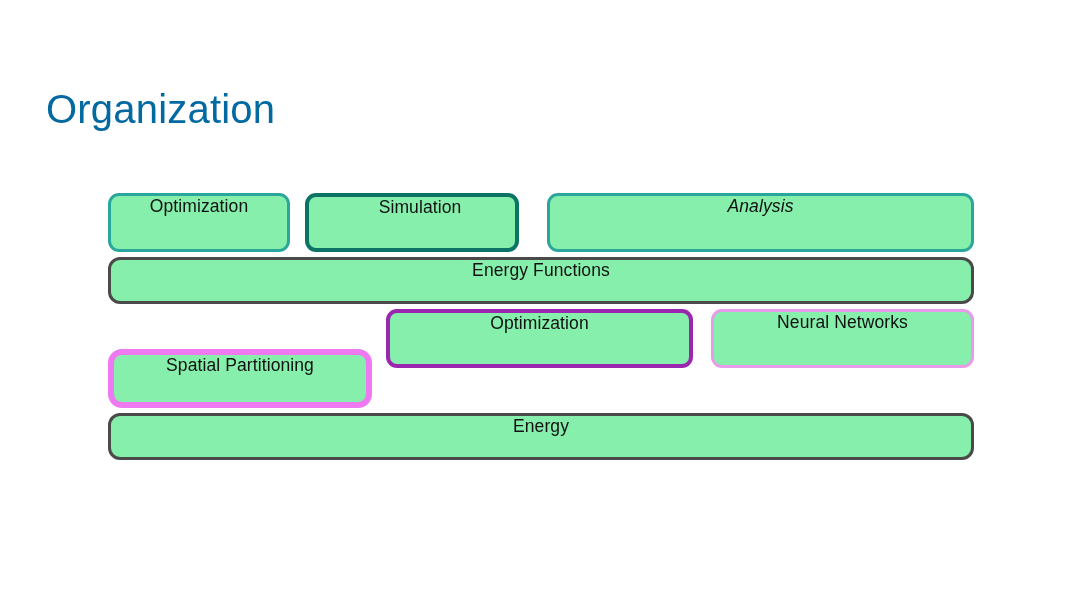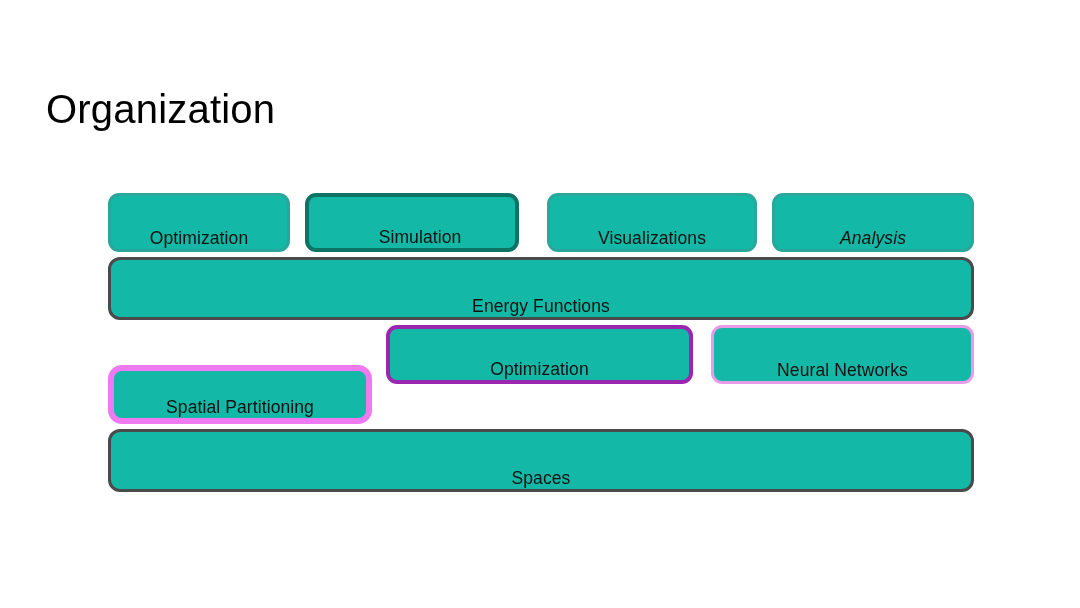--- a/index.html
+++ b/index.html
@@ -14,47 +14,47 @@
     overflow: hidden;
     position: relative;
   }
 
   #page-title {
     position: absolute;
     left: 46px;
     top: 62px;
     font-size: 40px;
     font-weight: 400;
-    color: #000000;
+    color: #0369a1;
     letter-spacing: 0.2px;
     line-height: 1;
     white-space: nowrap;
   }
 
   #diagram {
     position: absolute;
     left: 108px;
     top: 193px;
     width: 866px;
   }
 
   .layer-row {
     display: flex;
     width: 100%;
     box-sizing: border-box;
   }
 
   .node {
     box-sizing: border-box;
-    background: #14b8a6;
+    background: #86efac;
     border-style: solid;
     border-radius: 11px;
     height: 59px;
     display: flex;
-    align-items: flex-end;
+    align-items: flex-start;
     justify-content: center;
     font-size: 17.5px;
     color: #111111;
     letter-spacing: 0.1px;
     white-space: nowrap;
     text-align: center;
   }
 
   .node-label {
     pointer-events: none;
@@ -66,21 +66,21 @@
   #node-optimization    { flex: 0 0 182px; margin-right: 15px; }
   #node-simulation      { flex: 0 0 214px; margin-right: 28px; border-width: 4px !important; padding-left: 16px; }
   #node-visualizations  { flex: 0 0 210px; margin-right: 15px; }
   #node-analysis        { flex: 1 1 auto; }
 
   
   .node-wide {
     flex: 1 1 100%;
     border-width: 3px;
     border-radius: 12px;
-    height: 63px;
+    height: 47px;
   }
   #row-energy { margin-bottom: 5px; }
   #row-spaces { margin-top: 0; }
 
   
   #row-representations { margin-bottom: 5px; }
   #node-spatial-partitioning { flex: 0 0 264px; margin-right: 14px; border-width: 6px; border-radius: 14px; }
   #node-vectorization        { flex: 0 0 307px; margin-right: 18px; border-width: 4px; }
   #node-neural-networks      { flex: 1 1 auto; border-width: 3px; }
 </style>
@@ -90,23 +90,20 @@
 <h1 id="page-title">Organization</h1>
 
 <div id="diagram">
 
   <div class="layer-row" id="row-capabilities">
     <div class="node" id="node-optimization" style="border-color: rgb(42, 167, 155);">
       <span class="node-label">Optimization</span>
     </div>
     <div class="node" id="node-simulation" style="border-color: rgb(12, 115, 101);">
       <span class="node-label">Simulation</span>
-    </div>
-    <div class="node" id="node-visualizations" style="border-color: rgb(42, 167, 155);">
-      <span class="node-label">Visualizations</span>
     </div>
     <div class="node" id="node-analysis" style="border-color: rgb(42, 167, 155); font-style: italic;">
       <span class="node-label">Analysis</span>
     </div>
   </div>
 
   <div class="layer-row" id="row-energy">
     <div class="node node-wide" id="node-energy-functions" style="border-color: rgb(74, 74, 74);">
       <span class="node-label">Energy Functions</span>
     </div>
@@ -119,17 +116,17 @@
     <div class="node" id="node-vectorization" style="border-color: rgb(155, 39, 176);">
       <span class="node-label">Optimization</span>
     </div>
     <div class="node" id="node-neural-networks" style="border-color: rgb(231, 155, 232);">
       <span class="node-label">Neural Networks</span>
     </div>
   </div>
 
   <div class="layer-row" id="row-spaces">
     <div class="node node-wide" id="node-spaces" style="border-color: rgb(74, 74, 74);">
-      <span class="node-label">Spaces</span>
+      <span class="node-label">Energy</span>
     </div>
   </div>
 
 </div>
 
 </body></html>

